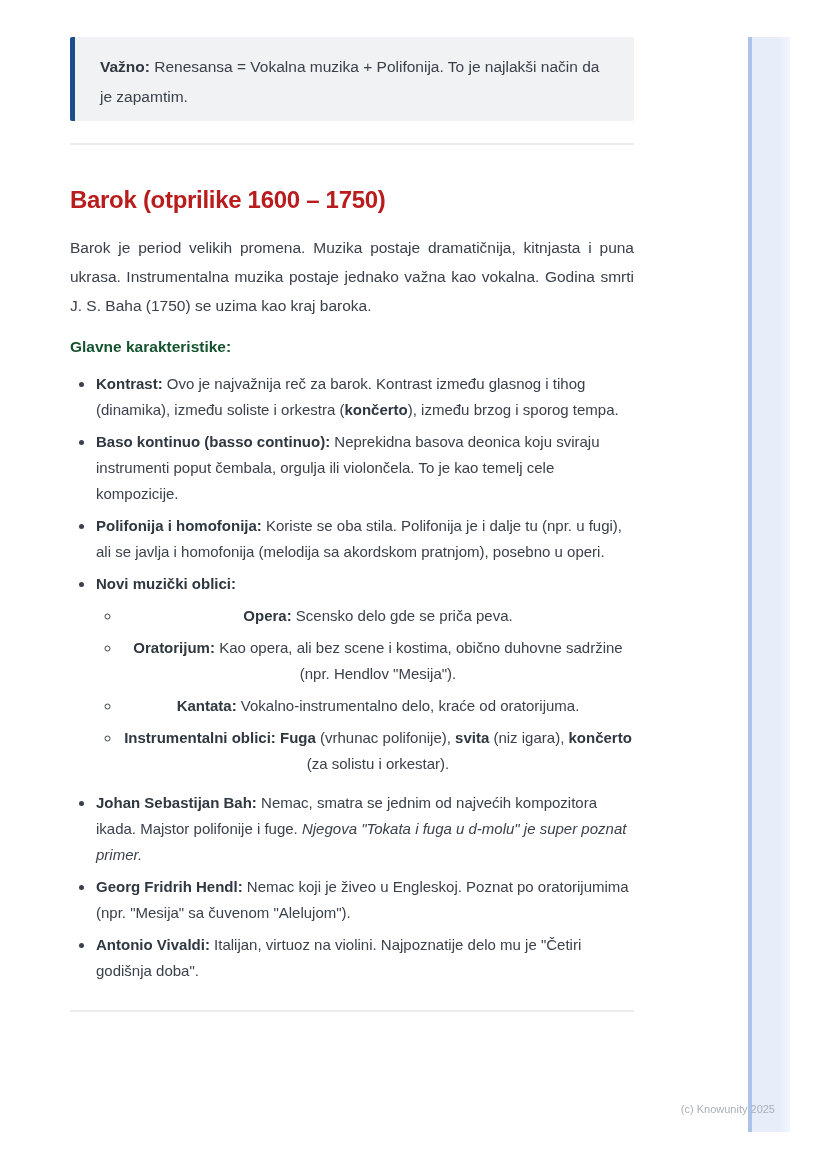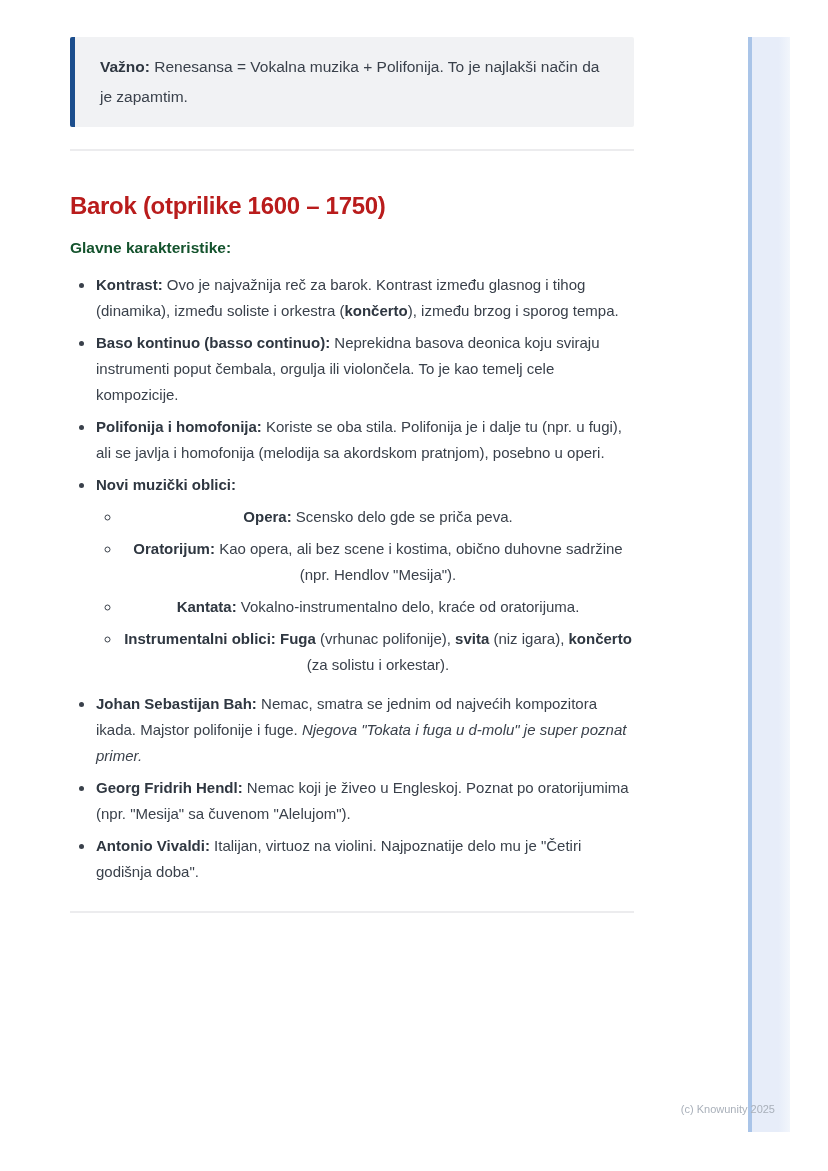--- a/index.html
+++ b/index.html
@@ -21,21 +21,21 @@
     left: 70px;
     top: 0;
     width: 564px;
   }
   .callout {
     margin-top: 37px;
     background: #f1f2f4;
     border-left: 5px solid #1c4e8d;
     border-radius: 2px;
     box-sizing: border-box;
-    padding: 15px 26px 15px 25px;
+    padding: 15px 26px 9px 25px;
   }
   .callout p {
     margin: 0;
     font-size: 15.5px;
     line-height: 30px;
     color: #3a414b;
   }
   hr.divider {
     border: none;
     border-top: 2px solid #ececee;
@@ -120,20 +120,21 @@
   <div class="content">
 
     <div class="callout">
       <p><span class="run-b">Važno:</span><span> Renesansa = Vokalna muzika + Polifonija. To je najlakši način da je zapamtim.</span></p>
     </div>
 
     <hr class="divider">
 
     <h1 class="section-title">Barok (otprilike 1600 – 1750)</h1>
 
+    <p class="intro">Barok je period velikih promena. Muzika postaje dramatičnija, kitnjasta i puna ukrasa. Instrumentalna muzika postaje jednako važna kao vokalna. Godina smrti J. S. Baha (1750) se uzima kao kraj baroka.</p>
 
     <p class="subhead">Glavne karakteristike:</p>
 
     <ul class="l1">
       <li><span class="run-b">Kontrast:</span><span> Ovo je najvažnija reč za barok. Kontrast između glasnog i tihog (dinamika), između soliste i orkestra (</span><span class="run-b">končerto</span><span>), između brzog i sporog tempa.</span></li>
       <li><span class="run-b">Baso kontinuo (basso continuo):</span><span> Neprekidna basova deonica koju sviraju instrumenti poput čembala, orgulja ili violončela. To je kao temelj cele kompozicije.</span></li>
       <li><span class="run-b">Polifonija i homofonija:</span><span> Koriste se oba stila. Polifonija je i dalje tu (npr. u fugi), ali se javlja i homofonija (melodija sa akordskom pratnjom), posebno u operi.</span></li>
       <li>
         <span><span class="run-b">Novi muzički oblici:</span></span>
         <ul class="l2">

